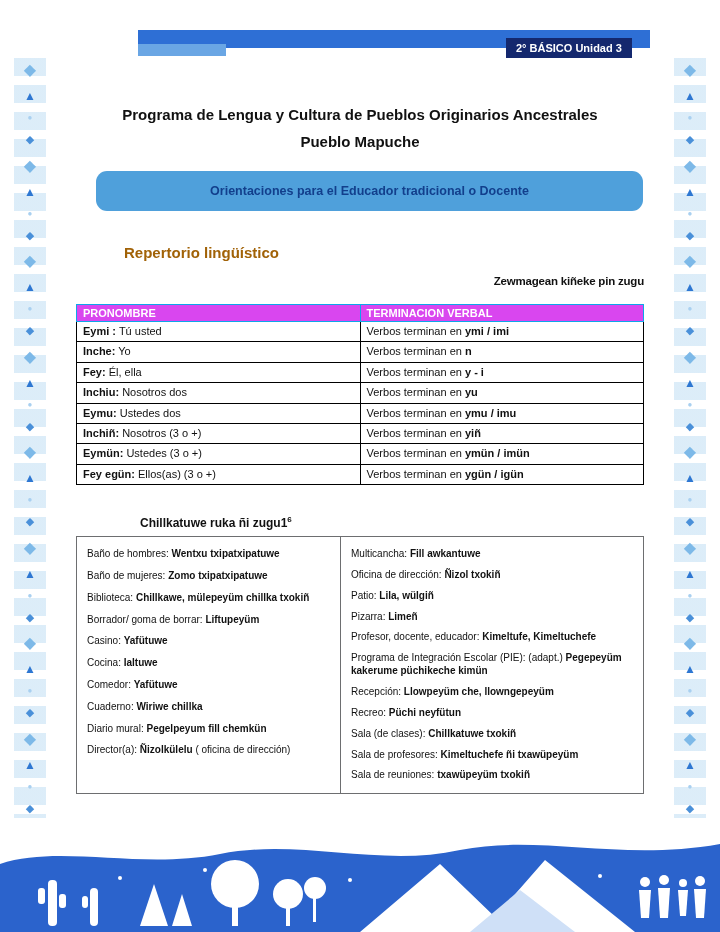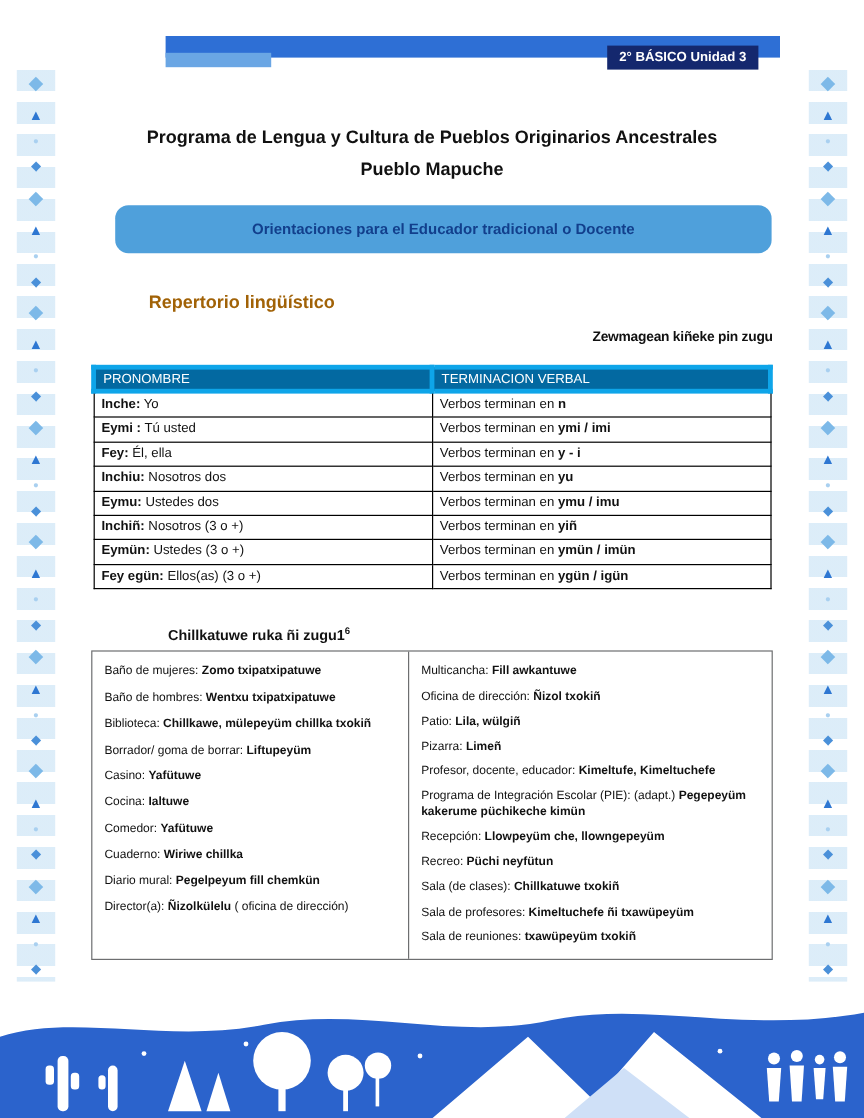--- a/index.html
+++ b/index.html
@@ -48,22 +48,22 @@
     display:flex; align-items:center; justify-content:center;
     font-size:12.5px; font-weight:bold;border-radius:11px;
   }
 
   .section-heading { margin:33px 0 0 48px; font-size:15px; font-weight:bold; color:#a16207; line-height:1.2; }
   .subheading      { margin:13px 0 0 64px; font-size:11.5px; font-weight:bold; color:#111; letter-spacing:-0.2px;text-align:right; }
 
   
   .pron-table { margin-top:17px; width:100%; border-collapse:collapse; }
   .pron-table th {
-    background:#0369a1; color:#ffffff; font-size:11px; font-weight:normal;
-    text-align:left; padding:2px 6px; border:4px solid #0ea5e9; width:50%;
+    background:#d946ef; color:#ffffff; font-size:11px; font-weight:bold;
+    text-align:left; padding:2px 6px; border:1px solid #0ea5e9; width:50%;
   }
   .pron-table td {
     font-size:11px; color:#111; padding:2px 6px; border:1px solid #000;
     line-height:1.4; white-space:nowrap;
   }
 
   
   .vocab-heading { margin:30px 0 0 64px; font-size:12px; font-weight:bold; color:#111; }
   .vocab-heading sup { font-size:8px; }
 
@@ -170,28 +170,28 @@
 
     <table class="pron-table">
       <thead>
         <tr>
           <th>PRONOMBRE</th>
           <th>TERMINACION VERBAL</th>
         </tr>
       </thead>
       <tbody>
         <tr>
+          <td><b>Eymi :</b> <span>Tú usted</span></td>
+          <td><span>Verbos terminan en</span> <b>ymi / imi</b></td>
+        </tr>
+        <tr>
           <td><b>Inche:</b> <span>Yo</span></td>
           <td><span>Verbos terminan en</span> <b>n</b></td>
         </tr>
         <tr>
-          <td><b>Eymi :</b> <span>Tú usted</span></td>
-          <td><span>Verbos terminan en</span> <b>ymi / imi</b></td>
-        </tr>
-        <tr>
           <td><b>Fey:</b> <span>Él, ella</span></td>
           <td><span>Verbos terminan en</span> <b>y - i</b></td>
         </tr>
         <tr>
           <td><b>Inchiu:</b> <span>Nosotros dos</span></td>
           <td><span>Verbos terminan en</span> <b>yu</b></td>
         </tr>
         <tr>
           <td><b>Eymu:</b> <span>Ustedes dos</span></td>
           <td><span>Verbos terminan en</span> <b>ymu / imu</b></td>
@@ -208,22 +208,22 @@
           <td><b>Fey egün:</b> <span>Ellos(as) (3 o +)</span></td>
           <td><span>Verbos terminan en</span> <b>ygün / igün</b></td>
         </tr>
       </tbody>
     </table>
 
     <div class="vocab-heading"><span>Chillkatuwe ruka ñi zugu1</span><sup>6</sup></div>
 
     <div class="vocab-box">
       <div class="vocab-col left-col">
+        <div class="entry"><span>Baño de hombres:</span> <b>Wentxu txipatxipatuwe</b></div>
         <div class="entry"><span>Baño de mujeres:</span> <b>Zomo txipatxipatuwe</b></div>
-        <div class="entry"><span>Baño de hombres:</span> <b>Wentxu txipatxipatuwe</b></div>
         <div class="entry"><span>Biblioteca:</span> <b>Chillkawe, mülepeyüm chillka txokiñ</b></div>
         <div class="entry"><span>Borrador/ goma de borrar:</span> <b>Liftupeyüm</b></div>
         <div class="entry"><span>Casino:</span> <b>Yafütuwe</b></div>
         <div class="entry"><span>Cocina:</span> <b>Ialtuwe</b></div>
         <div class="entry"><span>Comedor:</span> <b>Yafütuwe</b></div>
         <div class="entry"><span>Cuaderno:</span> <b>Wiriwe chillka</b></div>
         <div class="entry"><span>Diario mural:</span> <b>Pegelpeyum fill chemkün</b></div>
         <div class="entry"><span>Director(a):</span> <b>Ñizolkülelu</b> <span>( oficina de dirección)</span></div>
       </div>
       <div class="vocab-col right-col">

